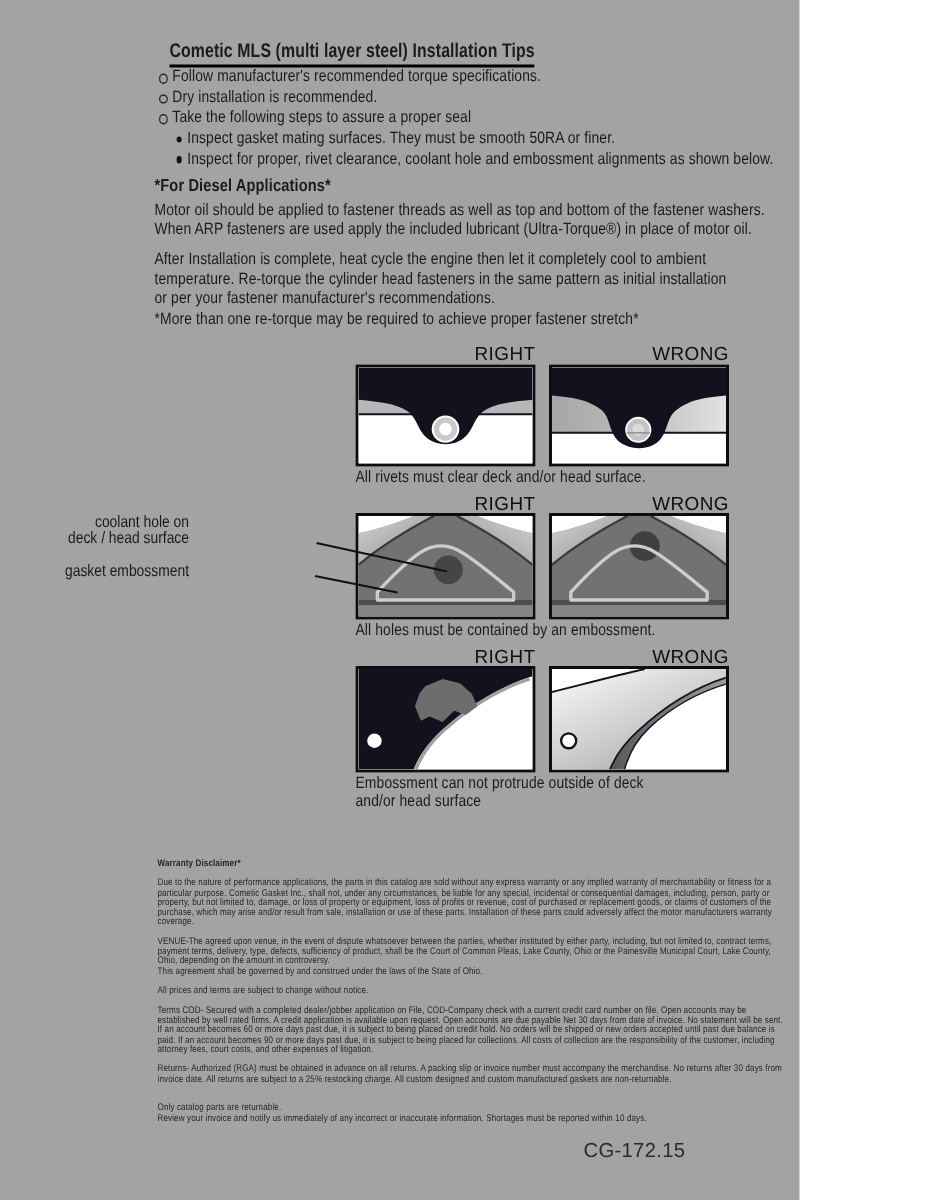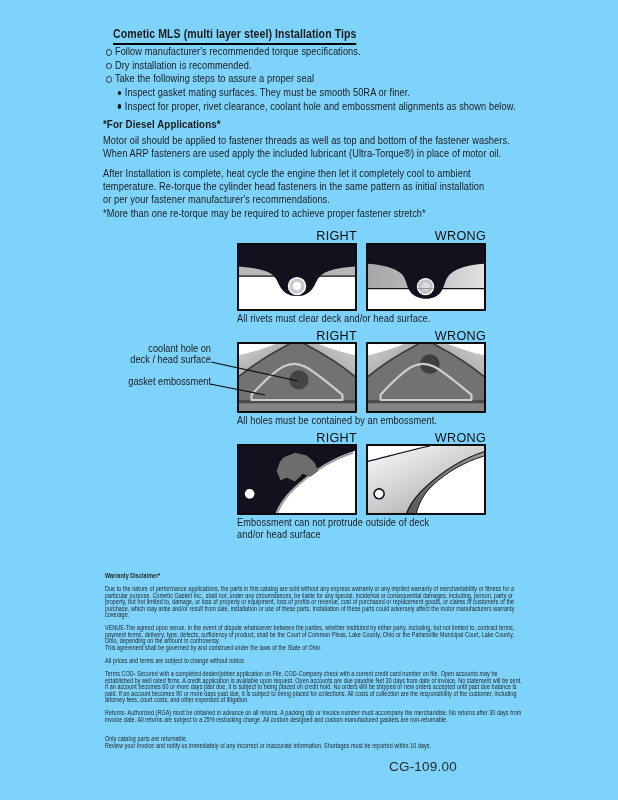--- a/index.html
+++ b/index.html
@@ -1,16 +1,16 @@
 <!DOCTYPE html>
 <html><head>
 <meta charset="utf-8">
 <style>
   html,body{margin:0;padding:0;background:#ffffff;}
-  .page{position:relative;width:618px;height:800px;background:#7dd3fc;overflow:hidden;
+  .page{position:relative;width:533px;height:800px;background:#a3a3a3;overflow:hidden;
         font-family:"Liberation Sans", sans-serif;color:#1b1b1b;}
 
   .tx{position:absolute;transform:scaleX(0.84);transform-origin:0 0;letter-spacing:0.1px;}
   .nowrap{white-space:nowrap;}
 
   .title{left:113px;top:26px;font-size:13.2px;font-weight:700;transform:scaleX(0.80);
          border-bottom:2px solid #000;padding-bottom:2px;white-space:nowrap;}
 
   .tips{left:106px;top:45px;font-size:11px;line-height:13.7px;}
   .tip-row{display:flex;align-items:flex-start;white-space:nowrap;}
@@ -236,15 +236,15 @@
     <p>Due to the nature of performance applications, the parts in this catalog are sold without any express warranty or any implied warranty of merchantability or fitness for a particular purpose.  Cometic Gasket Inc., shall not, under any circumstances, be liable for any special, incidental or consequential damages, including, person, party or property, but not limited to, damage, or loss of property or equipment, loss of profits or revenue, cost of purchased or replacement goods, or claims of customers of the purchase, which may arise and/or result from sale, installation or use of these parts.  Installation of these parts could adversely affect the motor manufacturers warranty coverage.</p>
     <p class="tight">VENUE-The agreed upon venue, in the event of dispute whatsoever between the parties, whether instituted by either party, including, but not limited to, contract terms, payment terms, delivery, type, defects, sufficiency of product, shall be the Court of Common Pleas, Lake County, Ohio or the Painesville Municipal Court, Lake County, Ohio, depending on the amount in controversy.</p>
     <p>This agreement shall be governed by and construed under the laws of the State of Ohio.</p>
     <p>All prices and terms are subject to change without notice.</p>
     <p>Terms COD- Secured with a completed dealer/jobber application on File, COD-Company check with a current credit card number on file.  Open accounts may be established by well rated firms.  A credit application is available upon request.  Open accounts are due payable Net 30 days from date of invoice.  No statement will be sent.  If an account becomes 60 or more days past due, it is subject to being placed on credit hold.  No orders will be shipped or new orders accepted until past due balance is paid.  If an account becomes 90 or more days past due, it is subject to being placed for collections.  All costs of collection are the responsibility of the customer, including attorney fees, court costs, and other expenses of litigation.</p>
     <p class="gap-lg">Returns- Authorized (RGA) must be obtained in advance on all returns.  A packing slip or invoice number must accompany the merchandise.  No returns after 30 days from invoice date.  All returns are subject to a 25% restocking charge.  All custom designed and custom manufactured gaskets are non-returnable.</p>
     <p class="tight">Only catalog parts are returnable.</p>
     <p>Review your invoice and notify us immediately of any incorrect or inaccurate information.  Shortages must be reported within 10 days.</p>
   </div>
 
-  <div class="tx pagenum">CG-109.00</div>
+  <div class="tx pagenum">CG-172.15</div>
 
 </div>
 
 </body></html>

